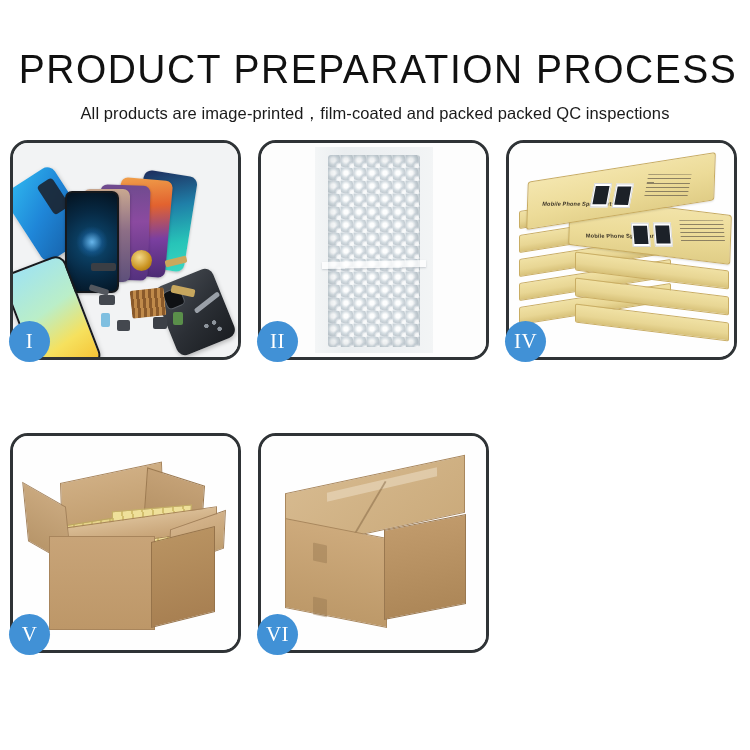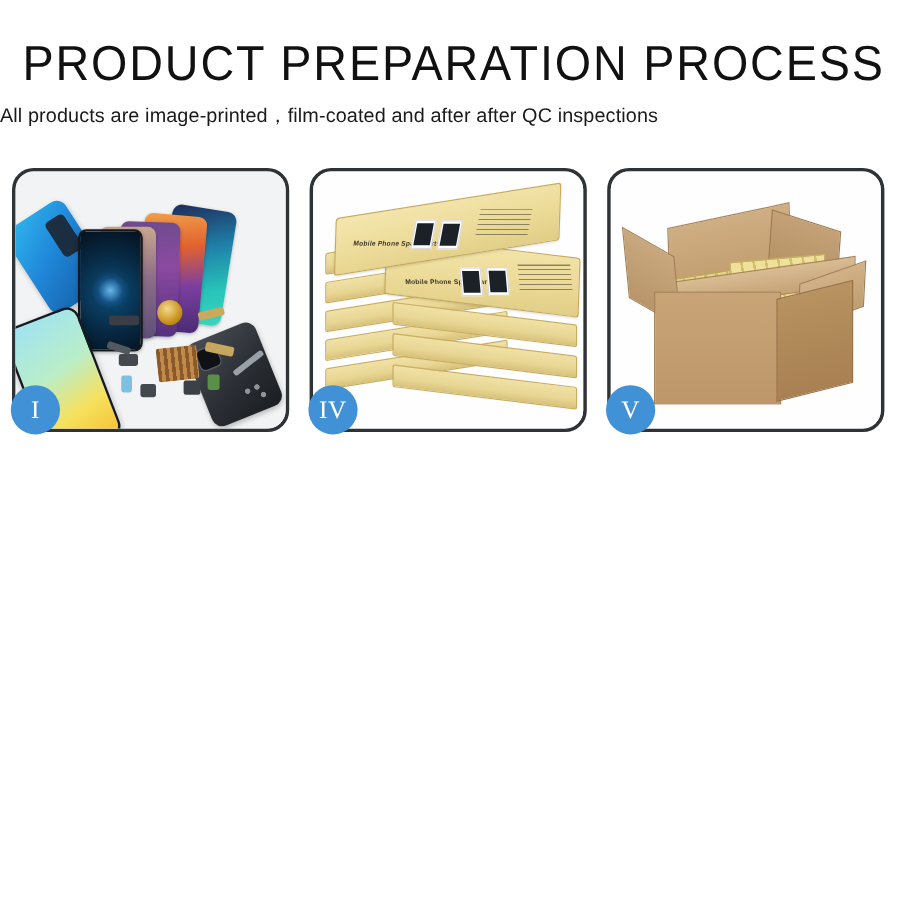--- a/index.html
+++ b/index.html
@@ -4,21 +4,21 @@
 <style>
   html,body{margin:0;padding:0;}
   body{
     width:750px;height:750px;background:#ffffff;
     font-family:"Liberation Sans", sans-serif;
     overflow:hidden;position:relative;
   }
   .page{width:750px;height:750px;position:relative;}
 
   
-  .header{width:750px;padding-top:30px;box-sizing:border-box;}
+  .header{width:750px;text-align:center;padding-top:46px;box-sizing:border-box;}
   .title{
     font-size:41px;line-height:46px;font-weight:400;color:#111;
     letter-spacing:1.6px;white-space:nowrap;
     font-family:"Liberation Sans", sans-serif;
     transform:scaleX(0.95);transform-origin:center;
   }
   .subtitle{
     font-size:16.5px;line-height:22px;color:#1a1a1a;margin-top:10px;
     letter-spacing:.1px;white-space:nowrap;
   }
@@ -221,21 +221,21 @@
   .tab1{left:52px;top:108px;transform:skewY(11deg);}
   .tab2{left:52px;top:162px;transform:skewY(11deg);}
 </style>
 </head>
 <body>
 
 <div class="page">
 
   <div class="header">
     <div class="title">PRODUCT PREPARATION PROCESS</div>
-    <div class="subtitle">All products are image-printed，film-coated and after after QC inspections</div>
+    <div class="subtitle">All products are image-printed，film-coated and packed packed QC inspections</div>
   </div>
 
   <div class="grid">
 
     <div class="panel">
       <div class="panel-inner p1">
         <div class="ph-blue"></div>
         <div class="ph fan ph1"></div>
         <div class="ph fan ph2"></div>
         <div class="ph fan ph3"></div>
@@ -253,20 +253,28 @@
         <div class="sm s3"></div>
         <div class="sm s4"></div>
         <div class="sm s5"></div>
         <div class="sm s6"></div>
         <div class="tweez"></div>
         <div class="screws"></div>
       </div>
       <div class="badge">I</div>
     </div>
 
+    <div class="panel">
+      <div class="panel-inner p2">
+        <div class="wrapsheet"></div>
+        <div class="bubbles"></div>
+        <div class="tape"></div>
+      </div>
+      <div class="badge">II</div>
+    </div>
 
 
     <div class="panel">
       <div class="panel-inner p4">
         <div class="stack">
           <div class="slab slabE"></div>
           <div class="slab slabD"></div>
           <div class="slab slabC"></div>
           <div class="slab slabB"></div>
           <div class="slab slabA"></div>
@@ -310,15 +318,27 @@
         <div class="contents2"></div>
         <div class="cartonTopRim"></div>
         <div class="flapLeft"></div>
         <div class="flapRight"></div>
         <div class="cartonFront"></div>
         <div class="cartonSide"></div>
       </div>
       <div class="badge">V</div>
     </div>
 
+    <div class="panel">
+      <div class="panel-inner p6">
+        <div class="sealTop"></div>
+        <div class="tapeStrip"></div>
+        <div class="seam seam1"></div>
+        <div class="sealFront"></div>
+        <div class="sealSide"></div>
+        <div class="tab tab1"></div>
+        <div class="tab tab2"></div>
+      </div>
+      <div class="badge">VI</div>
+    </div>
 
   </div>
 </div>
 
 </body></html>

